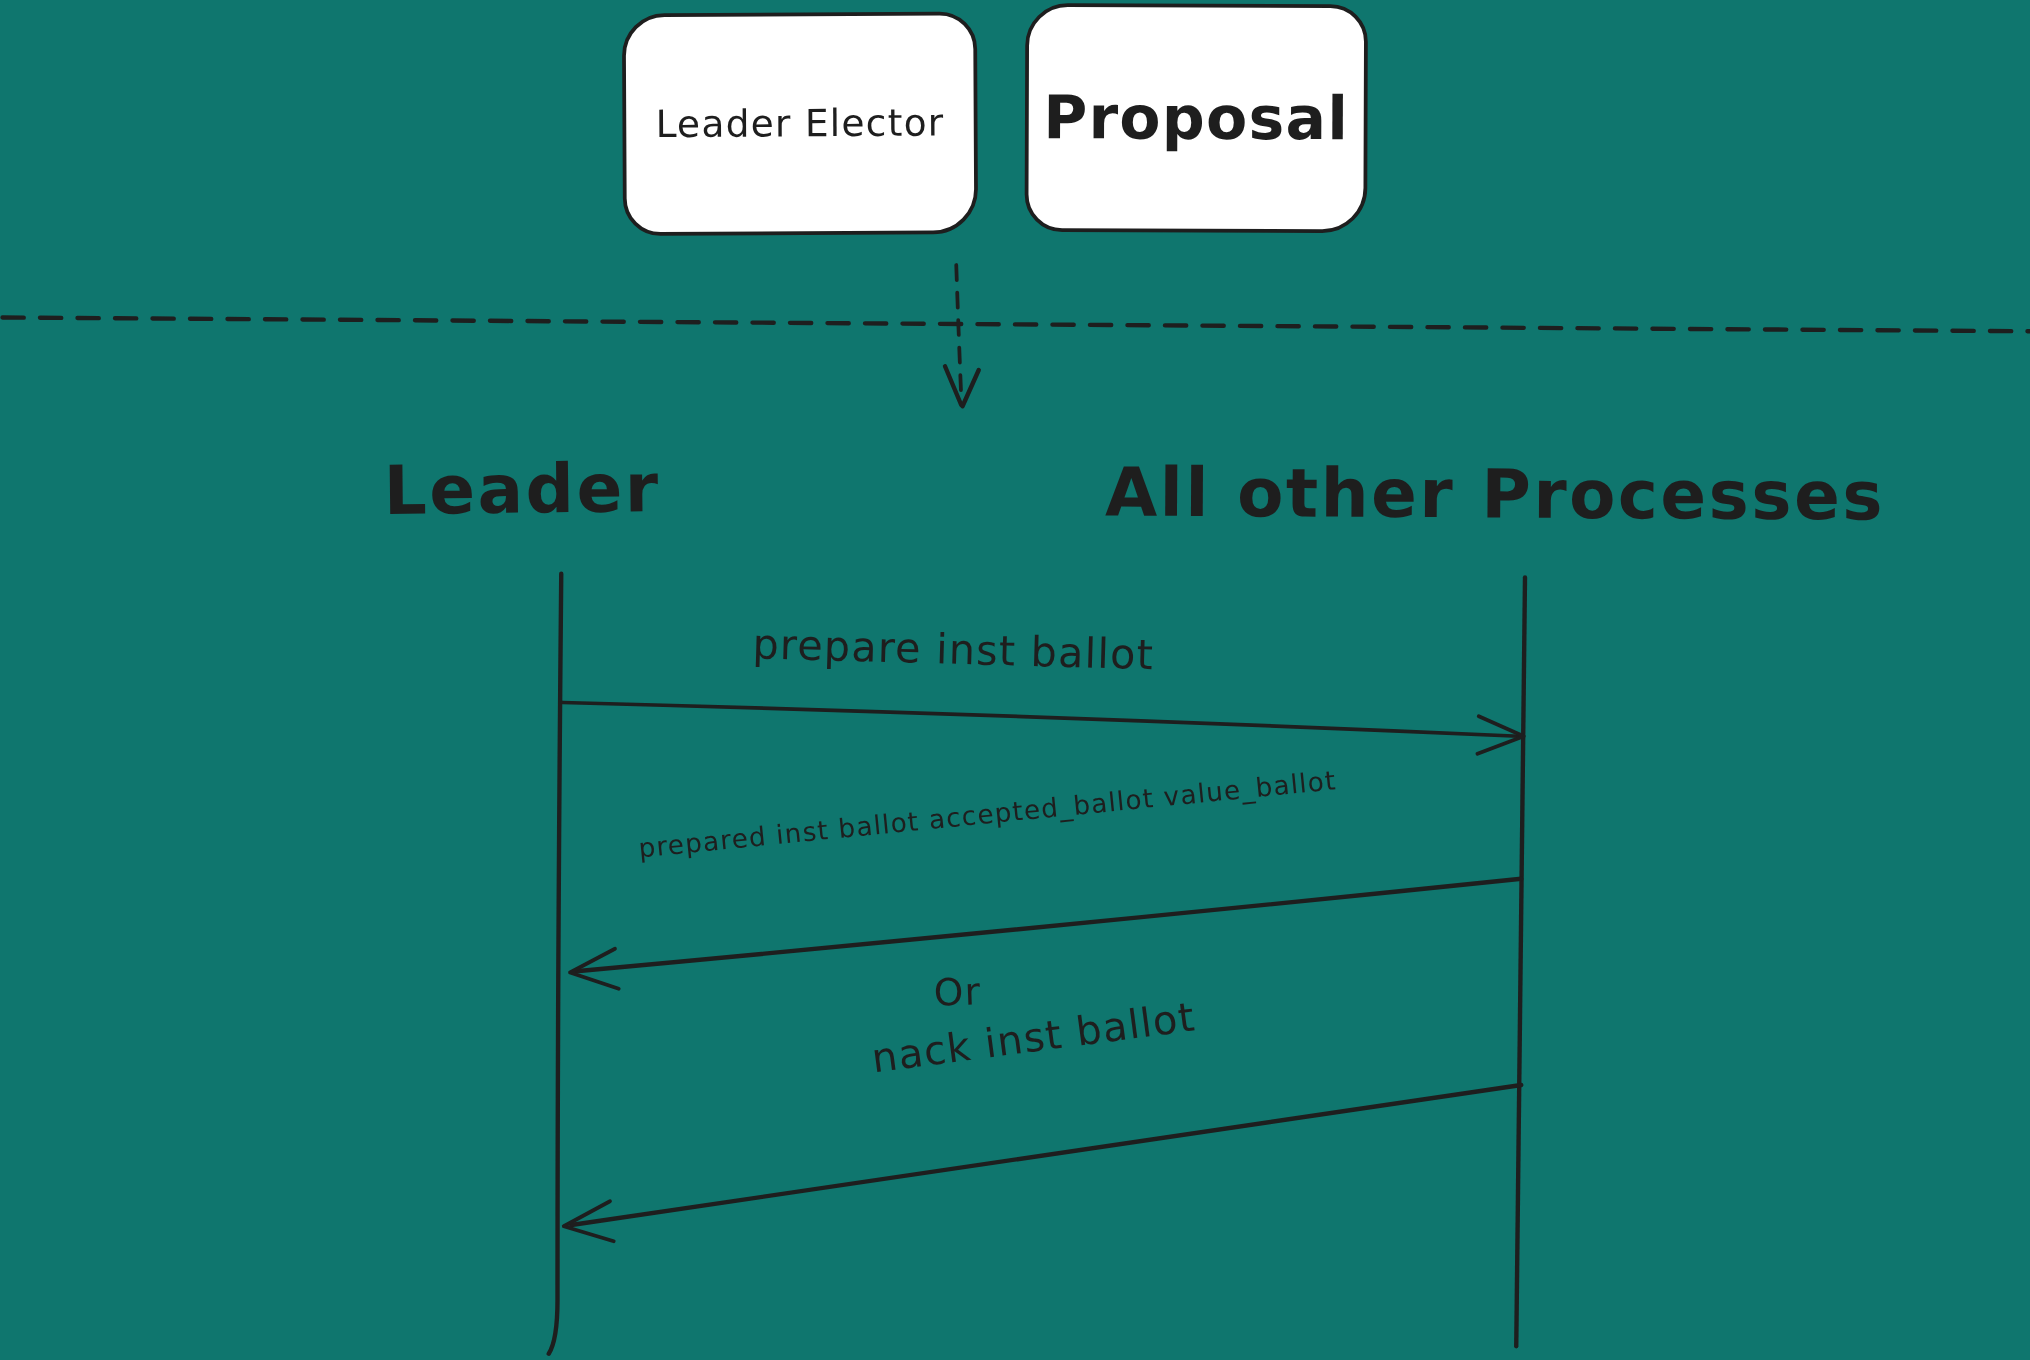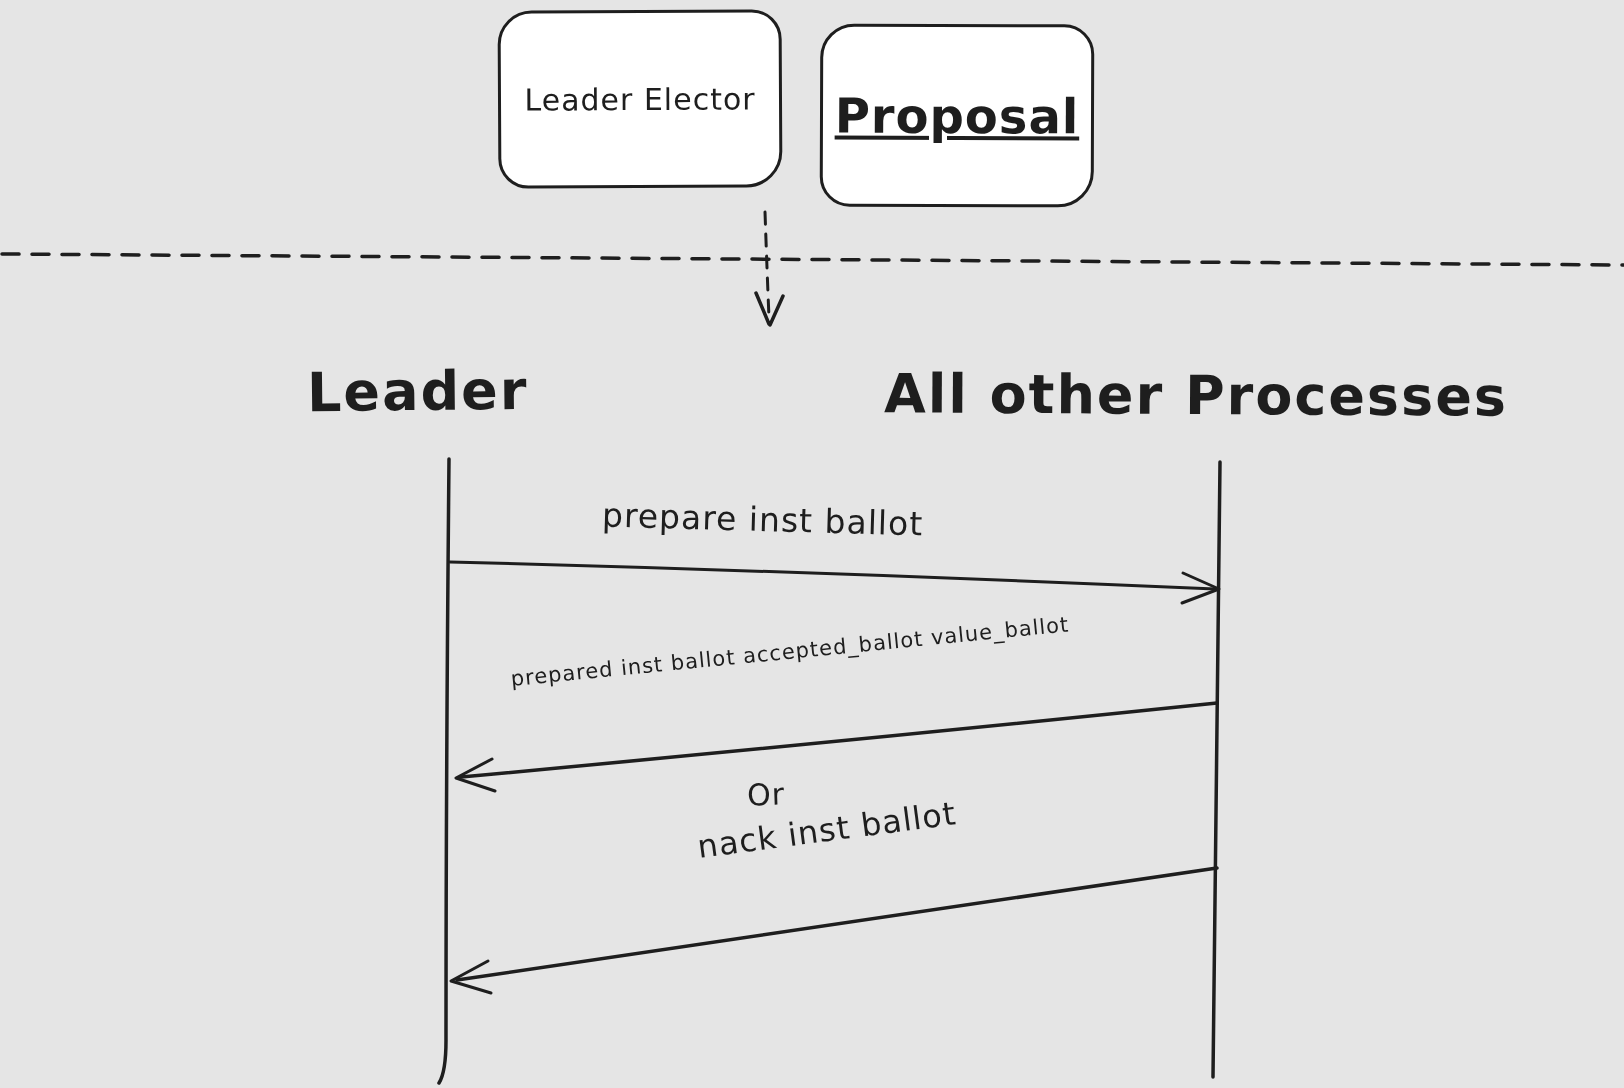--- a/index.html
+++ b/index.html
@@ -4,21 +4,21 @@
 <style>
   html, body {
     margin: 0;
     padding: 0;
     background: #ffffff;
   }
   .canvas {
     position: relative;
     width: 1624px;
     height: 1088px;
-    background: #e5e5e5;
+    background: #0f766e;
     overflow: hidden;
     font-family: "DejaVu Sans", sans-serif;
     color: #1e1e1e;
   }
   .strokes {
     position: absolute;
     left: 0;
     top: 0;
     width: 1624px;
     height: 1088px;
@@ -38,28 +38,27 @@
     left: 498px;
     top: 10px;
     width: 284px;
     height: 178px;
     transform: rotate(-0.3deg);
     font-size: 30px;
     letter-spacing: 1px;
   }
   .box-proposal {
     left: 820px;
-    top: 24px;
+    top: 3px;
     width: 274px;
     height: 183px;
     transform: rotate(0.2deg);
     font-size: 48px;
     font-weight: bold;
     letter-spacing: 1px;
-    text-decoration: underline;
   }
   .label {
     position: absolute;
     white-space: nowrap;
     line-height: 1.1;
   }
   .participant {
     font-size: 54px;
     font-weight: bold;
     letter-spacing: 2px;

